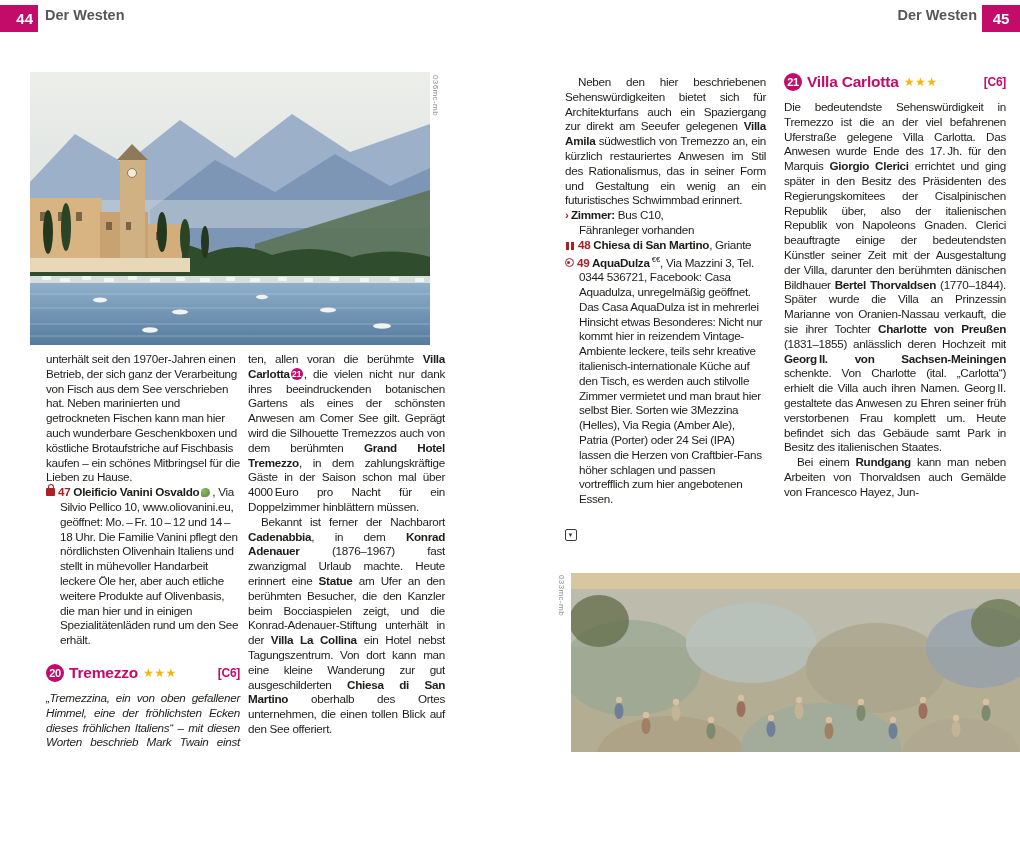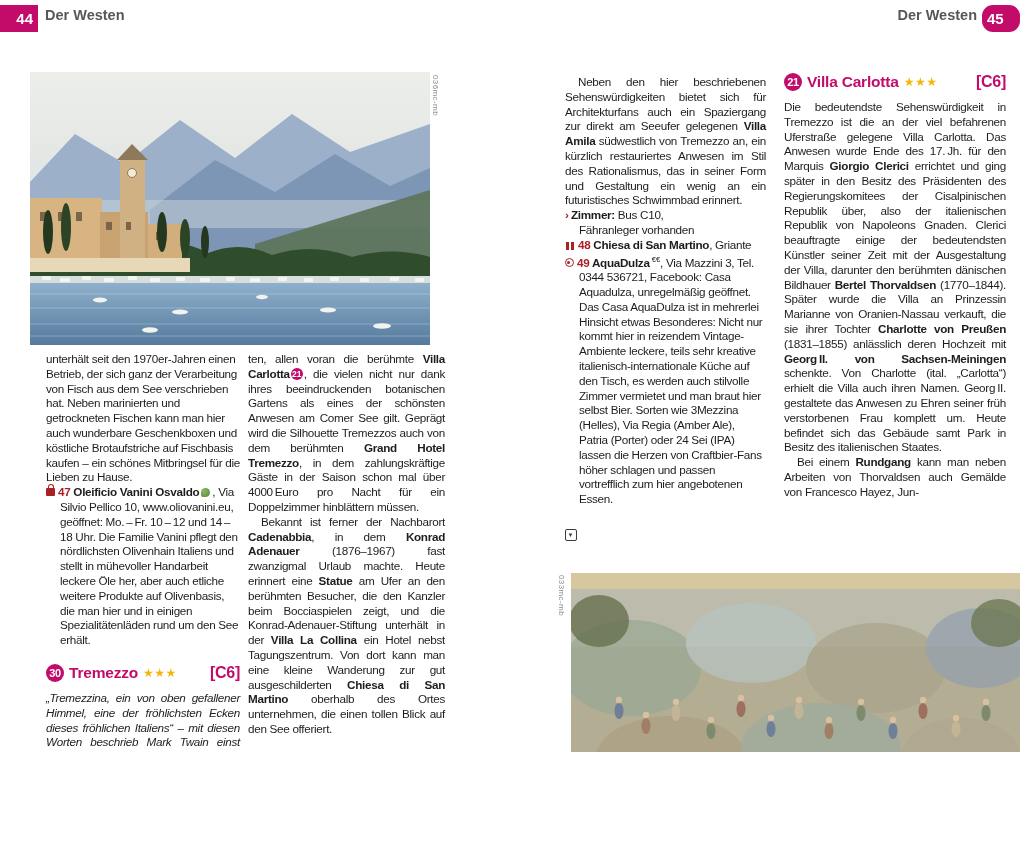--- a/index.html
+++ b/index.html
@@ -6,21 +6,21 @@
     --magenta:#c30b6a; --red:#ab2025; --gold:#f3b70b; --green:#56823c;
     --text:#1d1d1b; --header_gray:#57575b; --credit_gray:#8a8a8a;
   }
   html,body{margin:0;padding:0;background:#fff;}
   .page{position:relative;width:1020px;height:752px;overflow:hidden;background:#fff;
         font-family:"Liberation Sans",sans-serif;color:var(--text);}
   
   .folio-box{position:absolute;top:5px;width:38px;height:27px;background:var(--magenta);
         color:#fff;font-weight:bold;font-size:15px;line-height:27px;box-sizing:border-box;}
   #folio-left{left:0;text-align:right;padding-right:5px;}
-  #folio-right{left:982px;text-align:left;padding-left:5px;border-radius:11px;}
+  #folio-right{left:982px;text-align:center;}
   .runhead{position:absolute;top:7px;font-weight:bold;font-size:14.5px;color:var(--header_gray);}
   #runhead-left{left:45px;}
   #runhead-right{right:43px;}
   
   .photo{position:absolute;overflow:hidden;}
   #photo-lake{left:30px;top:72px;width:400px;height:273px;}
   #photo-tapestry{left:571px;top:573px;width:449px;height:291px;}
   .photo svg{display:block;width:100%;height:100%;}
   .vcredit{position:absolute;writing-mode:vertical-rl;font-size:8px;color:var(--credit_gray);letter-spacing:.4px;}
   #credit-lake{left:431px;top:75px;}
@@ -43,21 +43,21 @@
   .caption{font-family:"Liberation Serif",serif;font-style:italic;font-size:12.8px;
            line-height:16.5px;letter-spacing:0;}
   .gap{margin-top:32px;}
   
   .heading{display:flex;align-items:center;gap:5px;margin:16px 0 9px;}
   .col > .heading:first-child{margin-top:0;}
   .badge{flex:0 0 auto;width:18px;height:18px;border-radius:50%;background:var(--magenta);
          color:#fff;font-size:11px;font-weight:bold;line-height:18px;text-align:center;}
   .htitle{color:var(--magenta);font-weight:bold;font-size:15.5px;letter-spacing:-.2px;}
   .stars{color:var(--gold);font-size:12px;letter-spacing:.5px;}
-  .gridref{margin-left:auto;color:var(--magenta);font-weight:bold;font-size:16px;}
+  .gridref{margin-left:auto;color:var(--magenta);font-weight:bold;font-size:12px;}
   .inline-badge{display:inline-block;width:12px;height:12px;border-radius:50%;background:var(--magenta);
          color:#fff;font-weight:bold;font-size:8.5px;line-height:12px;text-align:center;
          text-indent:0;position:relative;top:-1px;margin:0 1px;letter-spacing:0;}
   
   .ic{display:inline-block;position:relative;text-indent:0;letter-spacing:0;}
   .ic-shopping-bag{width:9px;height:8px;background:var(--red);border-radius:1px;margin-right:3px;top:0;}
   .ic-shopping-bag::before{content:"";position:absolute;top:-4px;left:2px;width:4px;height:4px;
          border:1.2px solid var(--red);border-bottom:none;border-radius:3px 3px 0 0;}
   .ic-flower{width:9px;height:9px;border-radius:50% 50% 50% 2px;margin:0 2px;top:1px;
          background:radial-gradient(circle at 35% 35%,#8cbb62,var(--green));}
@@ -154,21 +154,21 @@
           <ellipse cx="120" cy="258" rx="8" ry="2.8"></ellipse>
       </g>
     </svg>
   </div>
   <div class="vcredit" id="credit-lake">036mc-mb</div>
 
   <div class="col" id="col-left1">
       <div class="p"><span>unterhält seit den 1970er-Jahren einen Betrieb, der sich ganz der Verarbeitung von Fisch aus dem See verschrieben hat. Neben marinierten und getrockneten Fischen kann man hier auch wunderbare Geschenkboxen und köstliche Brotaufstriche auf Fischbasis kaufen – ein schönes Mitbringsel für die Lieben zu Hause.</span></div>
       <div class="listing"><span class="ic ic-shopping-bag"></span><span class="red">47 </span><span class="b">Oleificio Vanini Osvaldo</span><span class="ic ic-flower"></span><span>, Via Silvio Pellico 10, www.oliovanini.eu, geöffnet: Mo. – Fr. 10 – 12 und 14 – 18 Uhr. Die Familie Vanini pflegt den nördlichsten Olivenhain Italiens und stellt in mühevoller Handarbeit leckere Öle her, aber auch etliche weitere Produkte auf Olivenbasis, die man hier und in einigen Spezialitätenläden rund um den See erhält.</span></div>
       <div class="heading">
-        <span class="badge">30</span>
+        <span class="badge">20</span>
         <span class="htitle">Tremezzo</span>
         <span class="stars">★★★</span>
         <span class="gridref">[C6]</span>
       </div>
       <div class="p justify"><span class="i">„Tremezzina, ein von oben gefallener Himmel, eine der fröhlichsten Ecken dieses fröhlichen Italiens“ – mit diesen Worten beschrieb Mark Twain einst Tremezzina, dessen charmanter Ortsteil Tremezzo sich direkt am Ufer befindet.</span></div>
       <div class="p indent justify"><span>Im Ort gibt es trotz der geringen Größe zahlreiche Sehenswürdigkei-</span></div>
     </div>
   <div class="col" id="col-left2">
       <div class="p justify"><span>ten, allen voran die berühmte </span><span class="b">Villa Carlotta</span><span class="inline-badge">21</span><span>, die vielen nicht nur dank ihres beeindruckenden botanischen Gartens als eines der schönsten Anwesen am Comer See gilt. Geprägt wird die Silhouette Tremezzos auch von dem berühmten </span><span class="b">Grand Hotel Tremezzo</span><span>, in dem zahlungskräftige Gäste in der Saison schon mal über 4000 Euro pro Nacht für ein Doppelzimmer hinblättern müssen.</span></div>
       <div class="p indent justify"><span>Bekannt ist ferner der Nachbarort </span><span class="b">Cadenabbia</span><span>, in dem </span><span class="b">Konrad Adenauer</span><span> (1876–1967) fast zwanzigmal Urlaub machte. Heute erinnert eine </span><span class="b">Statue</span><span> am Ufer an den berühmten Besucher, die den Kanzler beim Bocciaspielen zeigt, und die Konrad-Adenauer-Stiftung unterhält in der </span><span class="b">Villa La Collina</span><span> ein Hotel nebst Tagungszentrum. Von dort kann man eine kleine Wanderung zur gut ausgeschilderten </span><span class="b">Chiesa di San Martino</span><span> oberhalb des Ortes unternehmen, die einen tollen Blick auf den See offeriert.</span></div>

